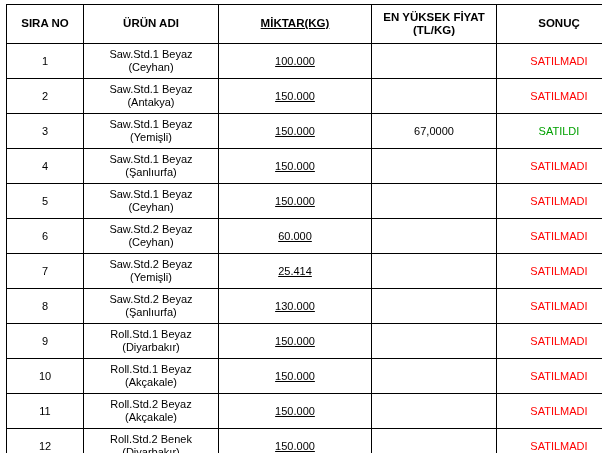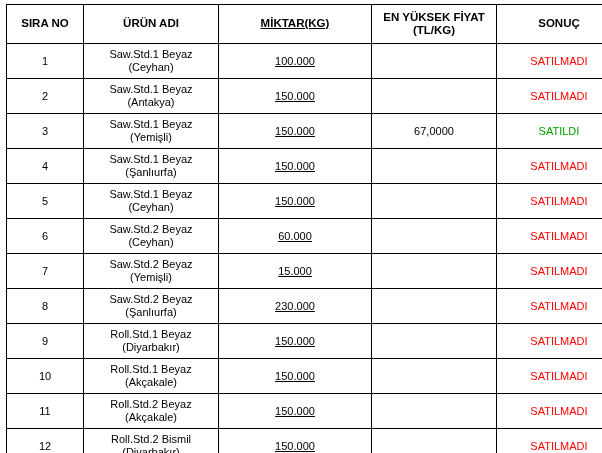--- a/index.html
+++ b/index.html
@@ -135,31 +135,31 @@
           <td class="col-qty">60.000</td>
           <td class="col-price"></td>
           <td class="col-res"><span class="res-not-sold">SATILMADI</span></td>
         </tr>
         <tr>
           <td class="col-no">7</td>
           <td class="col-name">
             <span class="prod-line1">Saw.Std.2 Beyaz</span>
             <span class="prod-line2">(Yemişli)</span>
           </td>
-          <td class="col-qty">15.000</td>
+          <td class="col-qty">25.414</td>
           <td class="col-price"></td>
           <td class="col-res"><span class="res-not-sold">SATILMADI</span></td>
         </tr>
         <tr>
           <td class="col-no">8</td>
           <td class="col-name">
             <span class="prod-line1">Saw.Std.2 Beyaz</span>
             <span class="prod-line2">(Şanlıurfa)</span>
           </td>
-          <td class="col-qty">230.000</td>
+          <td class="col-qty">130.000</td>
           <td class="col-price"></td>
           <td class="col-res"><span class="res-not-sold">SATILMADI</span></td>
         </tr>
         <tr>
           <td class="col-no">9</td>
           <td class="col-name">
             <span class="prod-line1">Roll.Std.1 Beyaz</span>
             <span class="prod-line2">(Diyarbakır)</span>
           </td>
           <td class="col-qty">150.000</td>
@@ -182,21 +182,21 @@
             <span class="prod-line1">Roll.Std.2 Beyaz</span>
             <span class="prod-line2">(Akçakale)</span>
           </td>
           <td class="col-qty">150.000</td>
           <td class="col-price"></td>
           <td class="col-res"><span class="res-not-sold">SATILMADI</span></td>
         </tr>
         <tr>
           <td class="col-no">12</td>
           <td class="col-name">
-            <span class="prod-line1">Roll.Std.2 Bismil</span>
+            <span class="prod-line1">Roll.Std.2 Benek</span>
             <span class="prod-line2">(Diyarbakır)</span>
           </td>
           <td class="col-qty">150.000</td>
           <td class="col-price"></td>
           <td class="col-res"><span class="res-not-sold">SATILMADI</span></td>
         </tr>
       </tbody>
   </table>
 </div>
 

